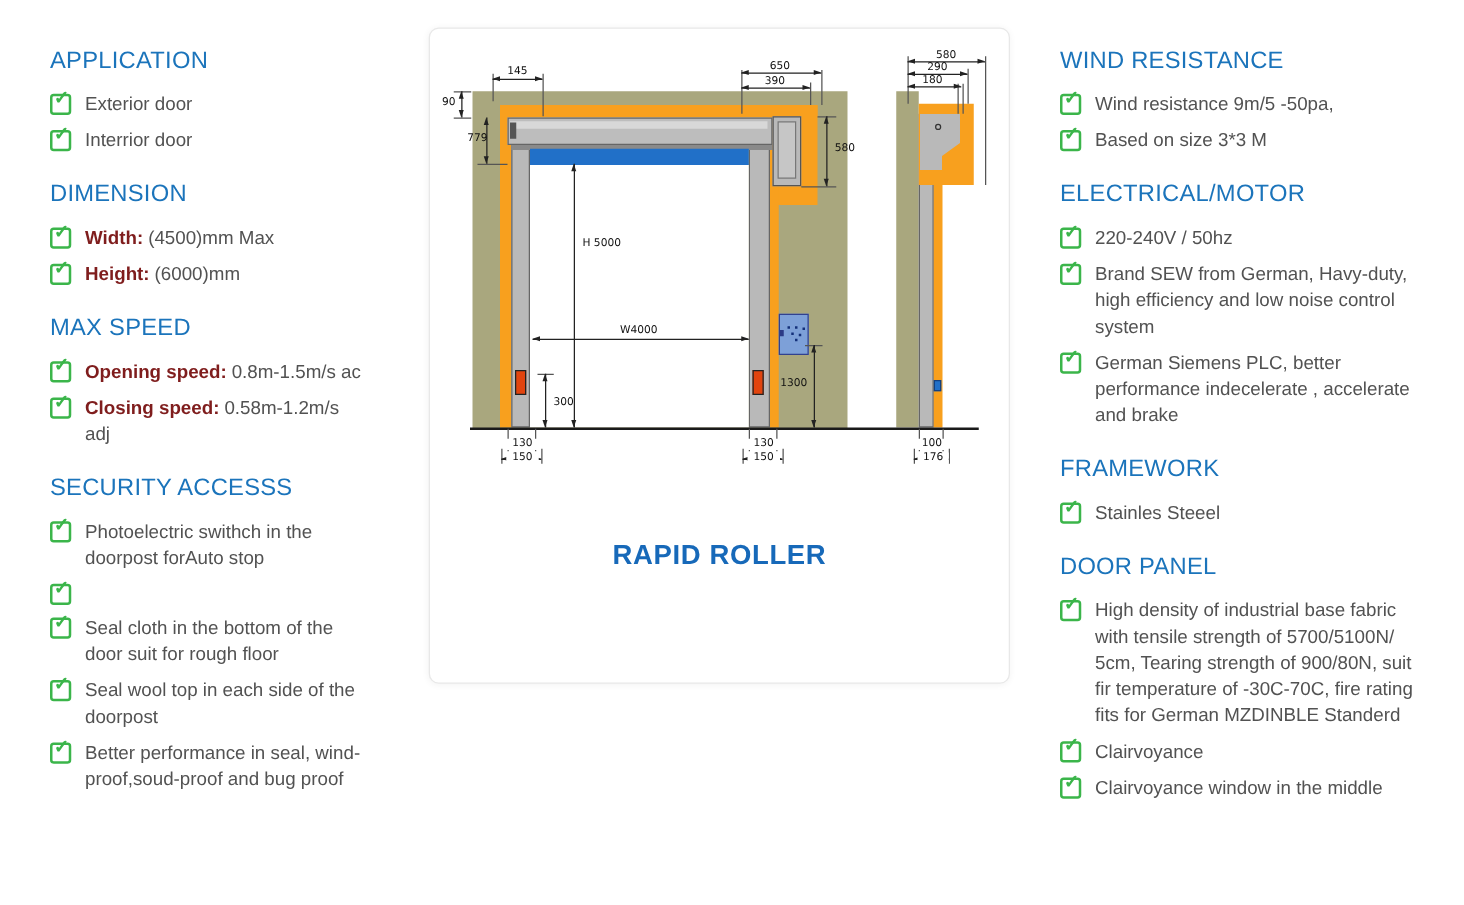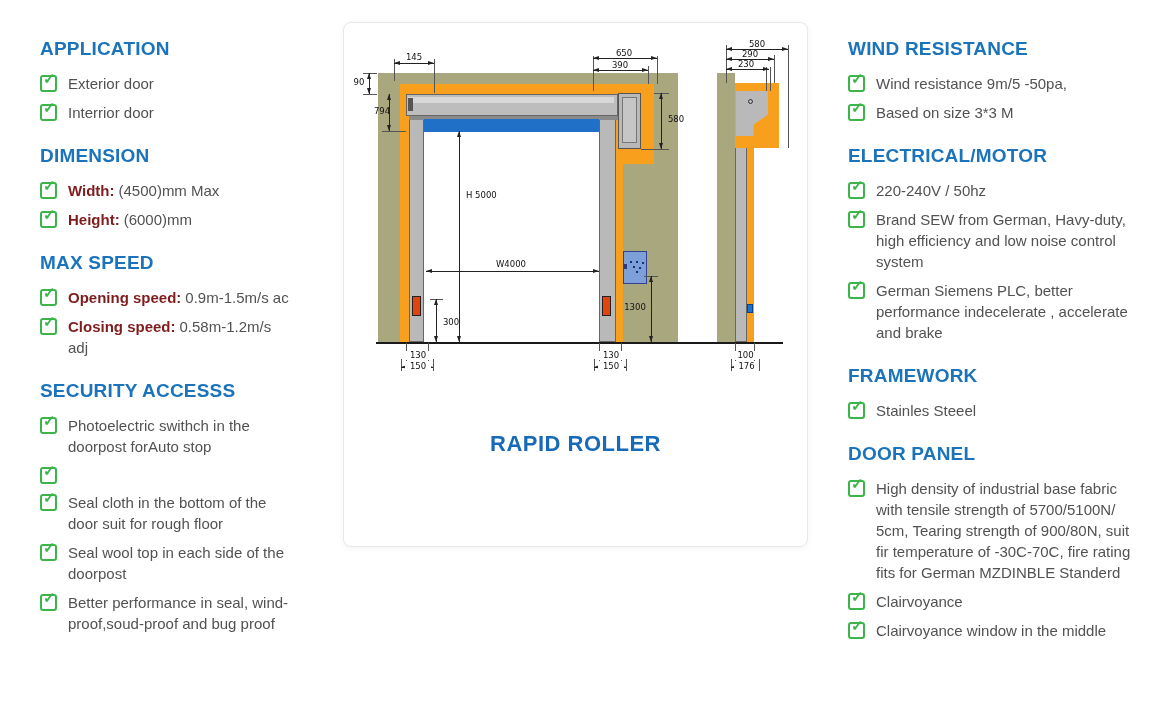--- a/index.html
+++ b/index.html
@@ -4,21 +4,21 @@
 <style>
   html,body{margin:0;padding:0;}
   body{
     width:1171px;height:724px;position:relative;overflow:hidden;
     background:#ffffff;font-family:"Liberation Sans",sans-serif;
   }
   .col{position:absolute;top:38px;}
   #left-col{left:40px;width:252px;}
   #right-col{left:848px;width:284px;}
   .sec-title{
-    color:#1b74bb;font-size:19px;font-weight:bold;margin:22px 0 13px 0;letter-spacing:.2px;
+    color:#1b74bb;font-size:19px;font-weight:normal;margin:22px 0 13px 0;letter-spacing:.2px;
   }
   .spec-section:first-child .sec-title{margin-top:0;}
   .item{display:flex;margin-bottom:8px;color:#525252;font-size:15px;line-height:21px;}
   .chk{
     flex:0 0 13px;width:13px;height:13px;border:2px solid #3bb54a;border-radius:3px;
     margin:2px 11px 0 0;position:relative;
   }
   .tick{
     position:absolute;left:1px;top:-6px;color:#3bb54a;font-style:normal;
     font-weight:bold;font-size:15px;line-height:15px;
@@ -87,21 +87,21 @@
       <div class="body"><b class="prefix">Height:</b><span>(6000)mm</span></div>
     </div>
   </section>
 
   <section class="spec-section">
     <h2 class="sec-title">MAX SPEED</h2>
     <div class="item">
       <span class="chk">
           <i class="tick">✓</i>
         </span>
-      <div class="body"><b class="prefix">Opening speed:</b><span>0.9m-1.5m/s ac</span></div>
+      <div class="body"><b class="prefix">Opening speed:</b><span>0.8m-1.5m/s ac</span></div>
     </div>
     <div class="item">
       <span class="chk">
           <i class="tick">✓</i>
         </span>
       <div class="body"><b class="prefix">Closing speed:</b><span>0.58m-1.2m/s adj</span></div>
     </div>
   </section>
 
   <section class="spec-section">
@@ -286,21 +286,21 @@
     <div class="dlb" style="left:56px;top:30px;width:28px;">145</div>
 
     <div class="vl" style="left:25px;top:50px;height:21px;"></div>
     <div class="aU" style="left:23px;top:50px;"></div>
     <div class="aD" style="left:23px;top:65px;"></div>
     <div class="dlb" style="left:8px;top:55px;width:14px;">90</div>
 
     <div class="vl" style="left:45px;top:71px;height:37px;"></div>
     <div class="aU" style="left:43px;top:71px;"></div>
     <div class="aD" style="left:43px;top:102px;"></div>
-    <div class="dlb" style="left:28px;top:84px;width:20px;">794</div>
+    <div class="dlb" style="left:28px;top:84px;width:20px;">779</div>
 
     <div class="hl" style="left:249px;top:35px;width:64px;"></div>
     <div class="aL" style="left:249px;top:33px;"></div>
     <div class="aR" style="left:307px;top:33px;"></div>
     <div class="dlb" style="left:265px;top:26px;width:30px;">650</div>
 
     <div class="hl" style="left:249px;top:47px;width:55px;"></div>
     <div class="aL" style="left:249px;top:45px;"></div>
     <div class="aR" style="left:298px;top:45px;"></div>
     <div class="dlb" style="left:261px;top:38px;width:30px;">390</div>
@@ -361,18 +361,18 @@
     <div class="aL" style="left:382px;top:24px;"></div>
     <div class="aR" style="left:438px;top:24px;"></div>
     <div class="dlb" style="left:393px;top:17px;width:40px;">580</div>
     <div class="hl" style="left:382px;top:36px;width:48px;"></div>
     <div class="aL" style="left:382px;top:34px;"></div>
     <div class="aR" style="left:424px;top:34px;"></div>
     <div class="dlb" style="left:387px;top:27px;width:38px;">290</div>
     <div class="hl" style="left:382px;top:46px;width:43px;"></div>
     <div class="aL" style="left:382px;top:44px;"></div>
     <div class="aR" style="left:419px;top:44px;"></div>
-    <div class="dlb" style="left:383px;top:37px;width:38px;">230</div>
+    <div class="dlb" style="left:383px;top:37px;width:38px;">180</div>
 
   </div>
 
   <div id="card-title">RAPID ROLLER</div>
 </div>
 
 </body></html>

